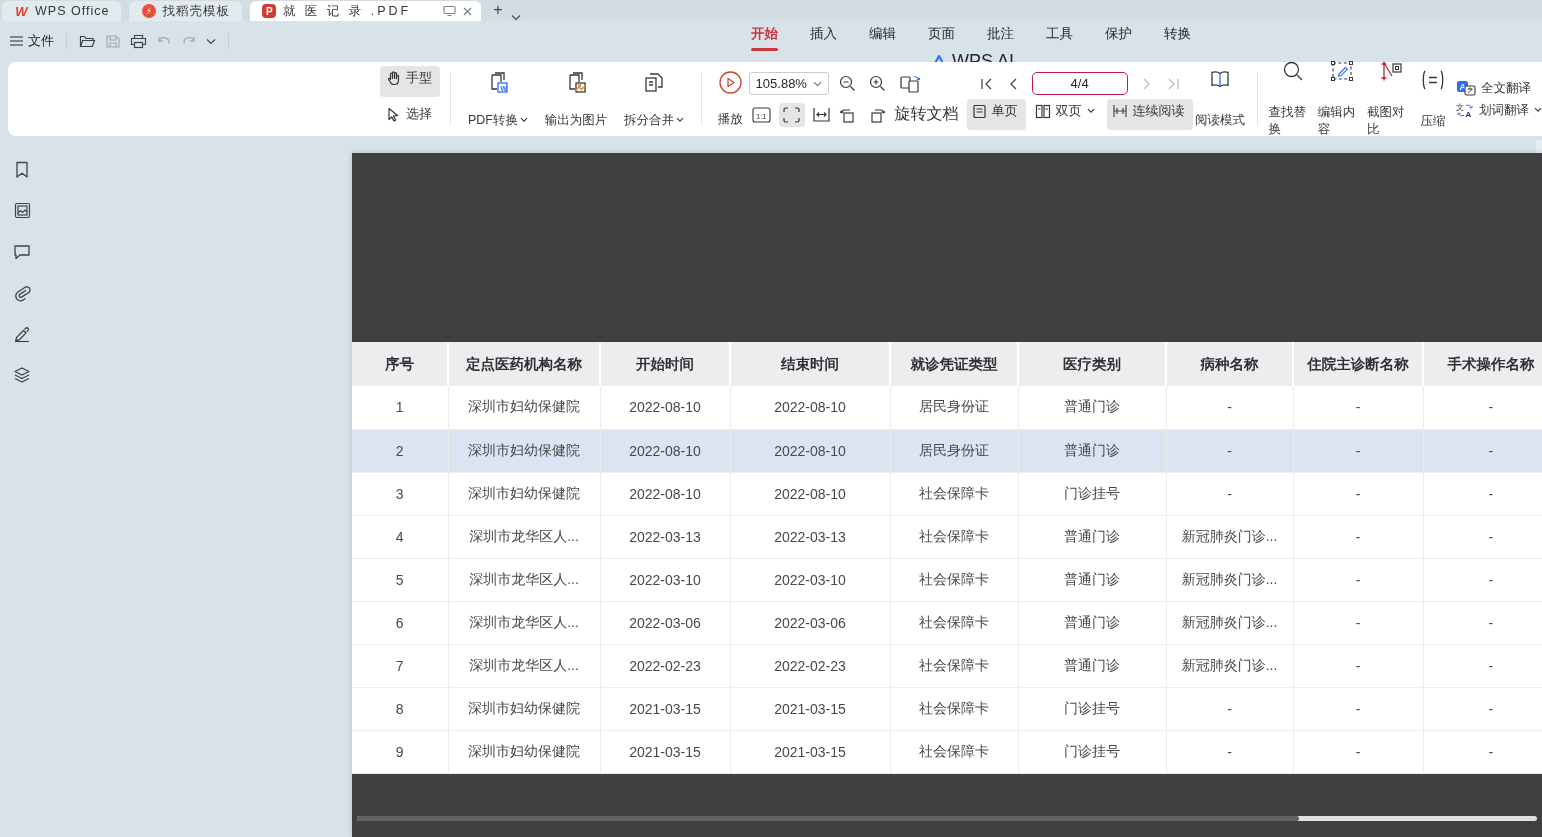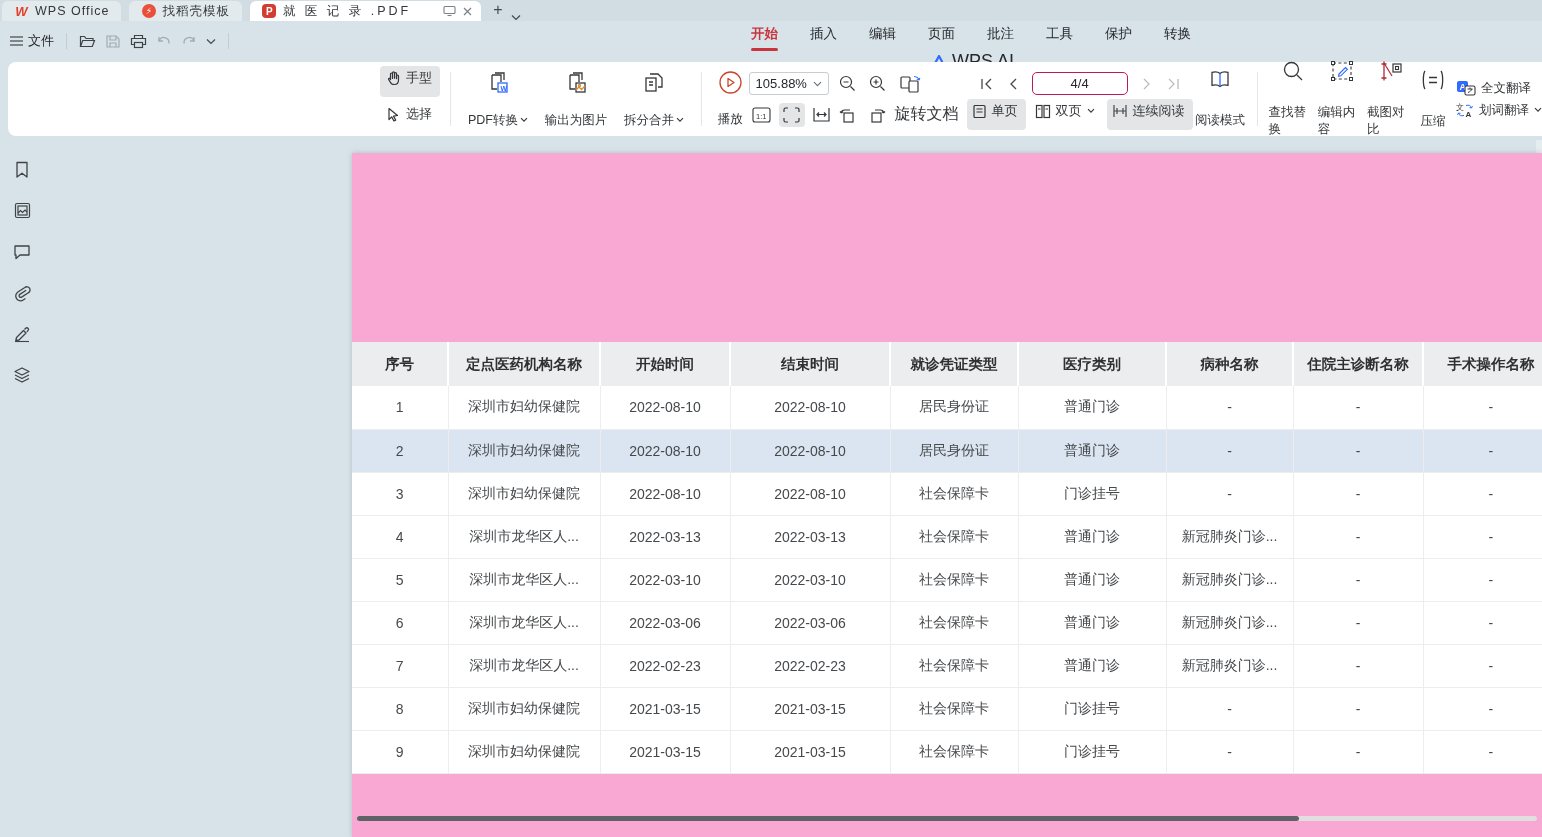--- a/index.html
+++ b/index.html
@@ -51,21 +51,21 @@
   .navic { width:22px; height:22px; display:flex; align-items:center; justify-content:center; }
   .stack2 { width:78px; display:flex; flex-direction:column; align-items:center; gap:22px; font-size:12.5px; color:#34373a; }
   .inline-lbl { font-size:16px; color:#34373a; white-space:nowrap; }
   .hstack { display:flex; align-items:center; gap:5px; font-size:12.5px; color:#34373a; white-space:nowrap; }
 
   
   .sidebar { position:absolute; left:0; top:140px; width:44px; bottom:0; display:flex; flex-direction:column; align-items:center; gap:14px; padding-top:16px; }
   .sbtn { width:27px; height:27px; display:flex; align-items:center; justify-content:center; border-radius:4px; }
 
   
-  .page { position:absolute; left:352px; top:153px; width:1190px; height:684px; background:#f9a8d4; box-shadow:0 0 5px rgba(60,80,95,.25); }
+  .page { position:absolute; left:352px; top:153px; width:1190px; height:684px; background:#404040; box-shadow:0 0 5px rgba(60,80,95,.25); }
   .rightedge { position:absolute; right:0; top:140px; bottom:0; width:6px; background:#e6edf0; }
   table.med { border-collapse:collapse; position:absolute; left:0; top:189px; width:1190px; table-layout:fixed; }
   table.med th { background:#ebedef; font-size:14.5px; font-weight:bold; color:#2e3033; height:44px; border-right:2px solid #ffffff; }
   table.med th:last-child { border-right:none; }
   table.med td { height:43px; text-align:center; font-size:14px; color:#46494c; border-bottom:1px solid #ededee; border-right:1px solid #ededee; background:#fff; }
   table.med td:last-child { border-right:none; }
   table.med tr.hl td { background:#dbe5f1; }
   table.med th:nth-child(1), table.med td:nth-child(1) { width:96px; }
   table.med th:nth-child(2), table.med td:nth-child(2) { width:152px; }
   table.med th:nth-child(3), table.med td:nth-child(3) { width:130px; }

